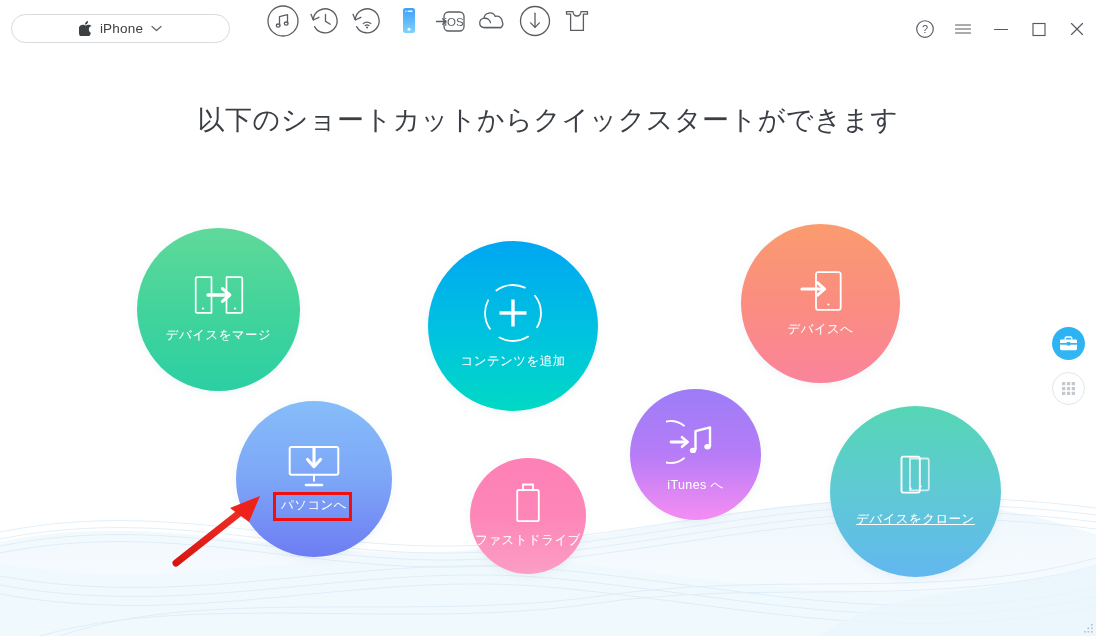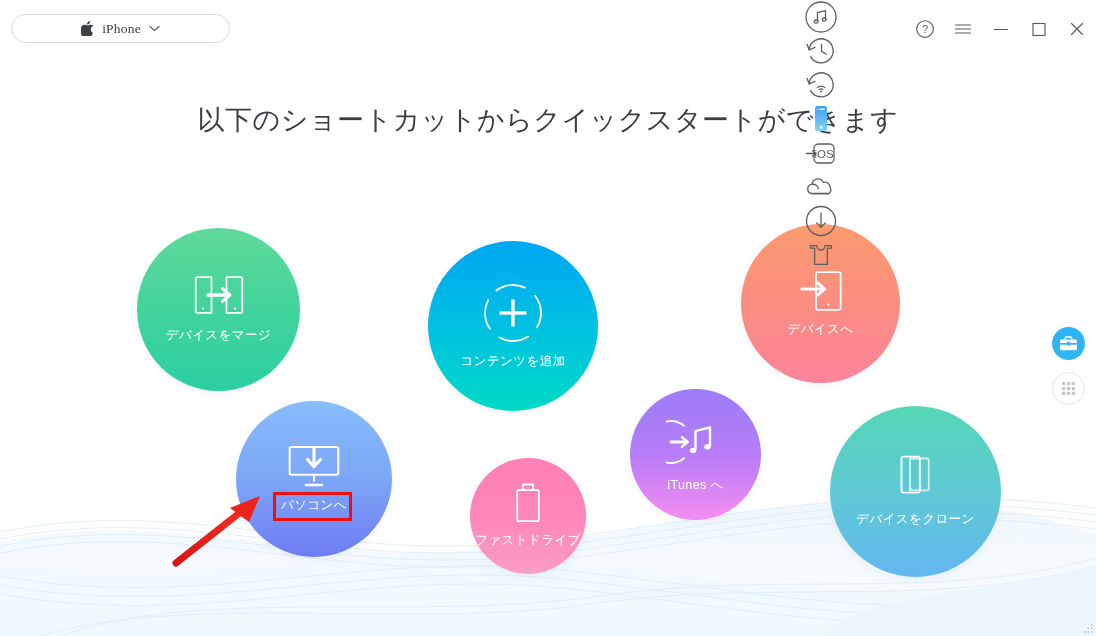--- a/index.html
+++ b/index.html
@@ -33,32 +33,31 @@
   }
   .device-pill {
     position: absolute; left: 11px; top: 14px;
     width: 219px; height: 29px;
     border: 1px solid #d8dade;
     border-radius: 15px;
     background: #fff;
     display: flex; align-items: center; justify-content: center;
     gap: 8px;
     cursor: pointer;
-    font-family: Liberation Serif, serif;
   }
   .apple-logo { display:block; }
   .device-pill .dev-label {
     font-size: 13.5px; color: #3c4043; letter-spacing: .2px;
   }
   .chev { display:block; }
 
   .tool-icons {
     position: absolute; left: 262px; top: 0;
     height: 57px; width: 580px;
-    display: flex; align-items: flex-end;  flex-direction: column;
+    display: flex; align-items: flex-start; 
   }
   .tool-btn {
     width: 42px; height: 42px;
     display: flex; align-items: center; justify-content: center;
     cursor: pointer;
     background: none; border: none;
   }
 
   .win-ctrls {
     position: absolute; right: 8px; top: 0;
@@ -116,21 +115,21 @@
       background: linear-gradient(180deg,#86bdf9 0%,#7da6f7 50%,#6d7df2 100%); }
 
   #bubble-fast    { left:470px; top:458px; width:116px; height:116px;
       background: linear-gradient(180deg,#fd80b6 0%,#fd86b8 50%,#fc9ec4 100%); }
 
   #bubble-itunes  { left:630px; top:389px; width:131px; height:131px;
       background: linear-gradient(180deg,#9d7cf8 0%,#b77cf7 50%,#f58df2 100%); }
 
   #bubble-clone   { left:830px; top:406px; width:171px; height:171px;
       background: linear-gradient(180deg,#56d6b4 0%,#5fc8d7 55%,#62b7ef 100%); }
-  #bubble-clone .b-label { margin-top: 12px; }
+  #bubble-clone .b-label { margin-top: 12px; text-decoration: underline; }
 
   
   .hl-box {
     position: absolute;
     left: 273px; top: 492px;
     width: 79px; height: 29px;
     border: 3px solid #ef0f0f;
     z-index: 6;
     pointer-events: none;
   }

